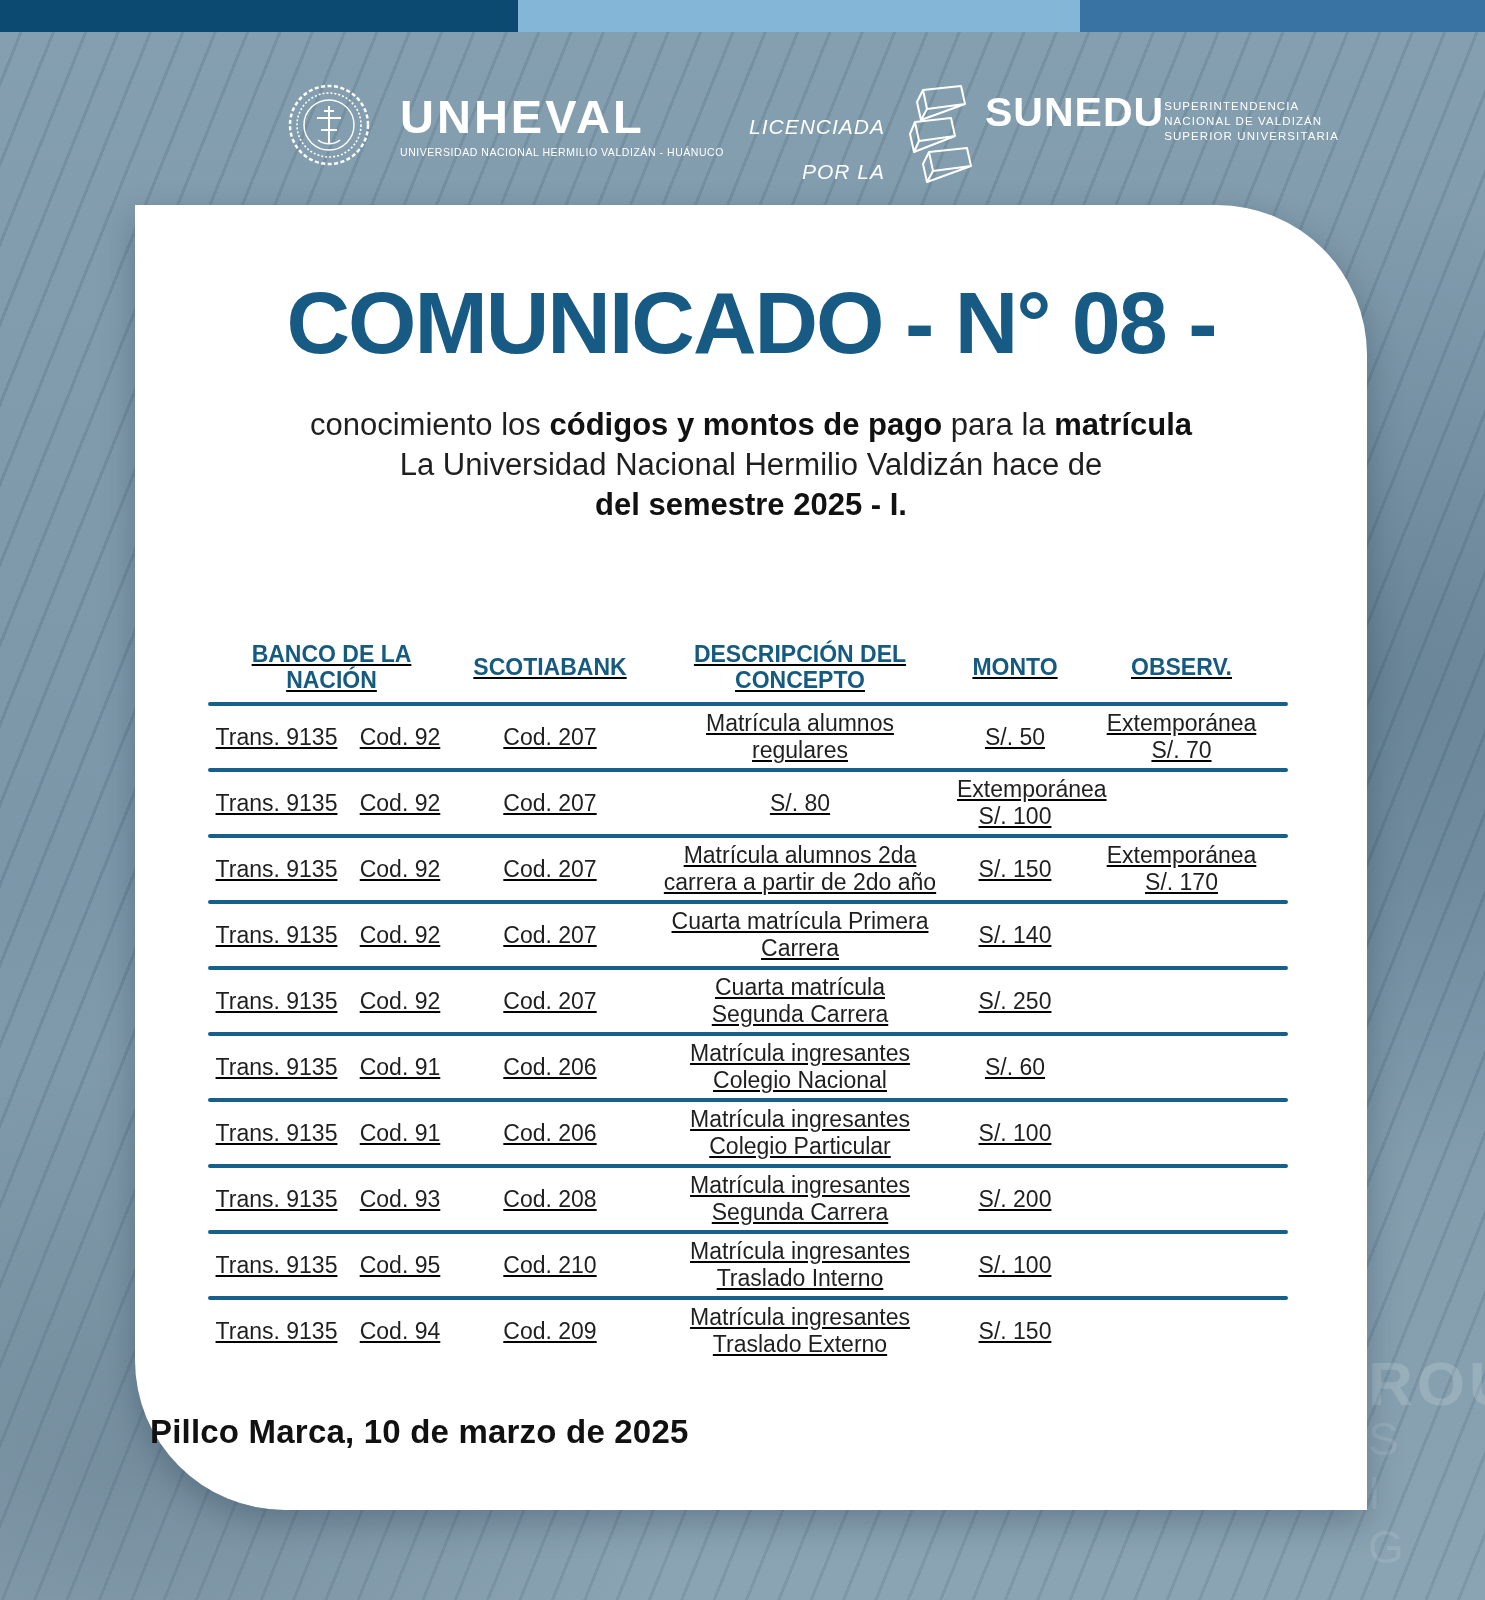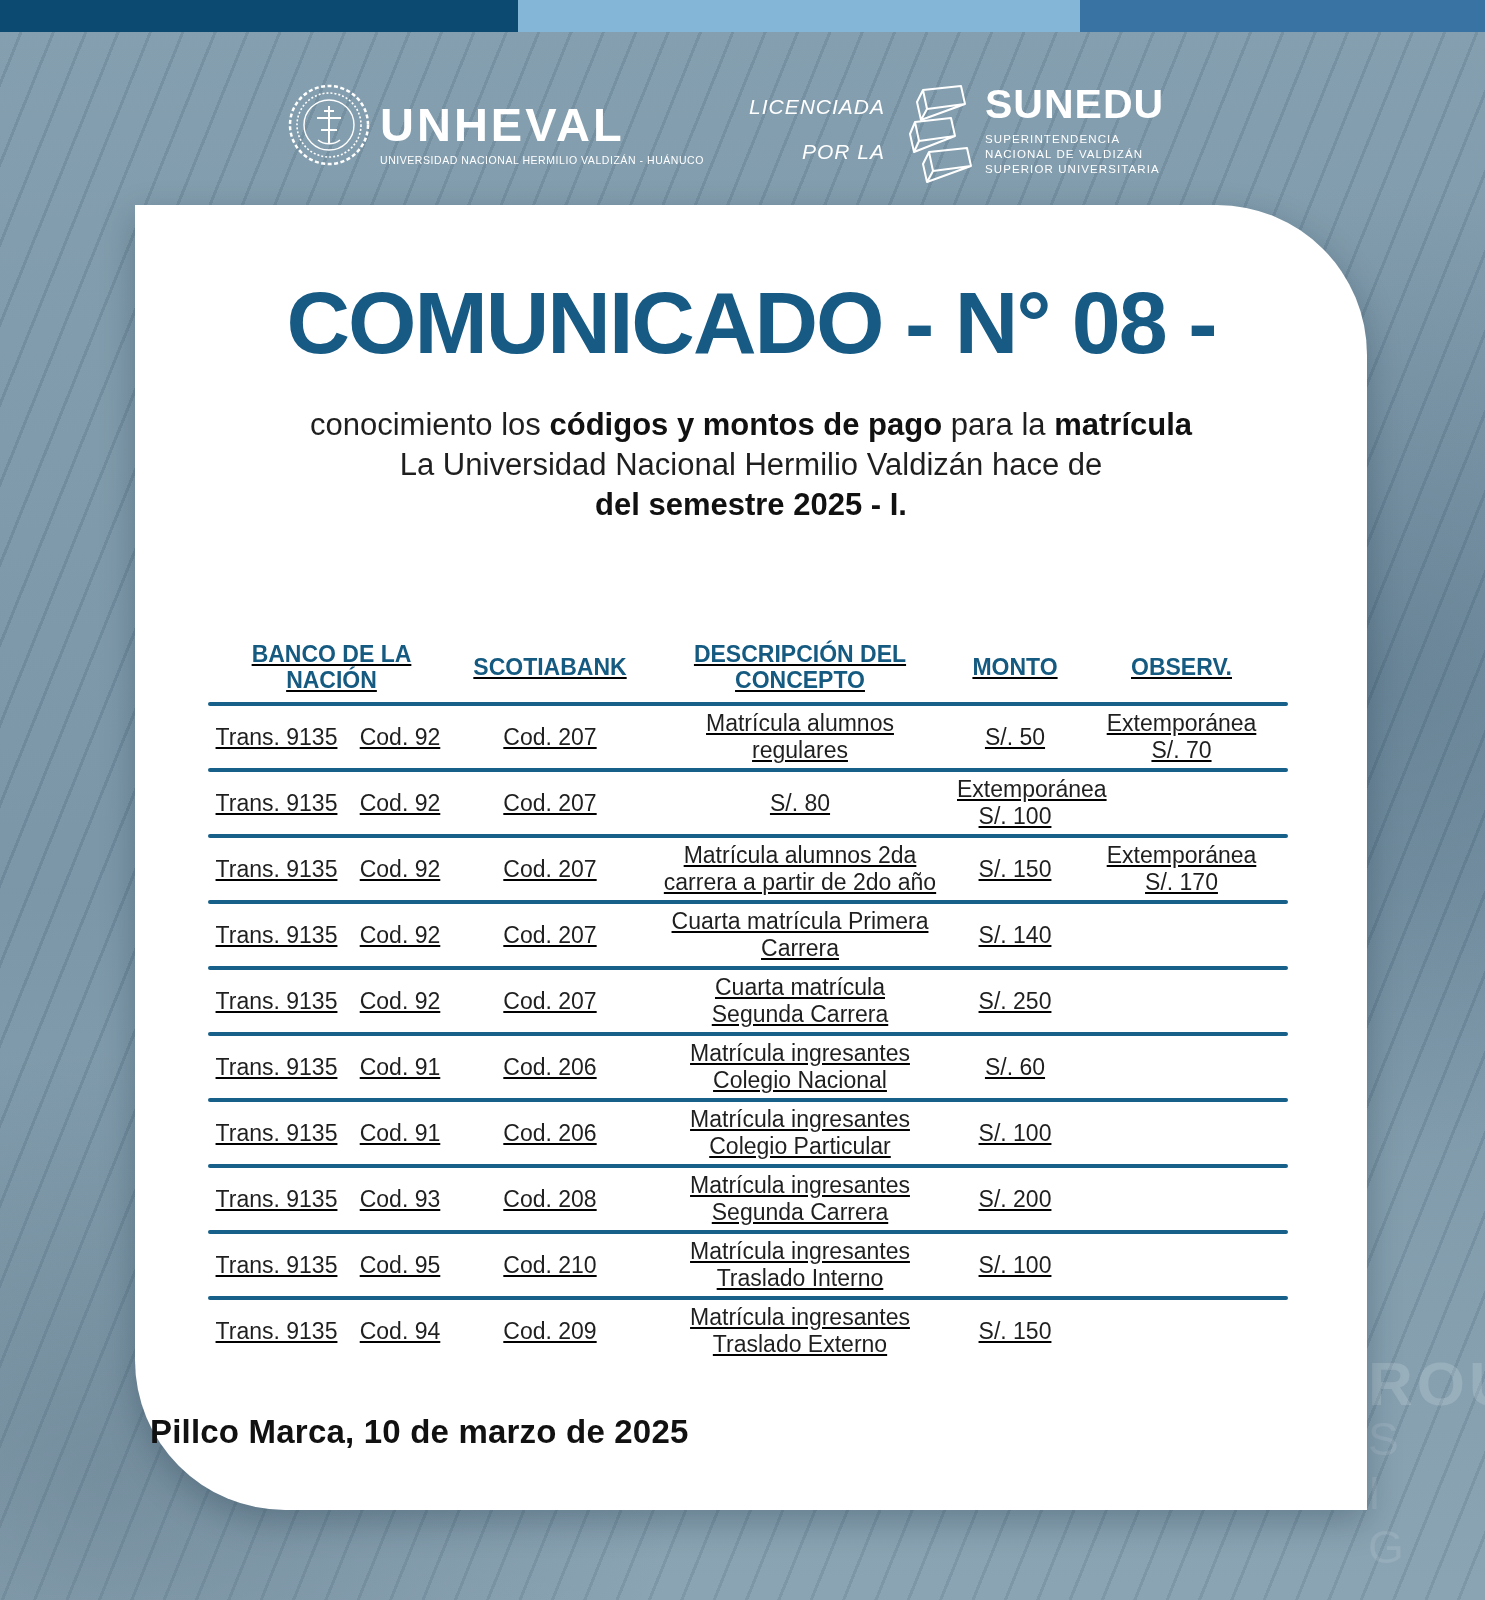--- a/index.html
+++ b/index.html
@@ -22,32 +22,32 @@
       #7e9aab;
   }
   
   .topbar{position:absolute;top:0;left:0;width:100%;height:32px;display:flex;}
   .topbar .seg1{width:518px;height:100%;}
   .topbar .seg2{width:562px;height:100%;}
   .topbar .seg3{flex:1;height:100%;}
 
   
   .brand-row{position:absolute;top:78px;left:0;width:100%;height:110px;color:#ffffff;}
-  .unheval-lockup{position:absolute;left:288px;top:6px;display:flex;align-items:flex-end;gap:10px;}
+  .unheval-lockup{position:absolute;left:288px;top:6px;display:flex;align-items:center;gap:30px;}
   .unheval-seal{width:82px;height:82px;flex:0 0 auto;}
   .unheval-texts{display:flex;flex-direction:column;}
   .unheval-name{font-size:47px;font-weight:700;letter-spacing:3px;line-height:1;}
   .unheval-sub{font-size:10.5px;font-weight:400;letter-spacing:0.55px;margin-top:6px;white-space:nowrap;}
 
   .sunedu-lockup{position:absolute;left:775px;top:0px;display:flex;align-items:flex-start;}
   .licensed-col{display:flex;flex-direction:column;align-items:flex-end;margin-top:18px;width:110px;}
-  .licensed-line{font-style:italic;font-size:21px;letter-spacing:1px;line-height:1;}
+  .licensed-line{font-style:italic;font-size:21px;letter-spacing:1px;line-height:1;margin-top:20px;}
   .licensed-line + .licensed-line{margin-top:24px;}
   .sunedu-cubes{width:92px;height:112px;margin:0 4px;}
-  .sunedu-texts{display:flex;flex-direction:column;margin-top:6px;}
+  .sunedu-texts{display:flex;flex-direction:row;margin-top:14px;}
   .sunedu-name{font-size:41px;font-weight:700;letter-spacing:1px;line-height:1;}
   .sunedu-sub{font-size:11.5px;font-weight:400;letter-spacing:1.1px;line-height:15px;margin-top:7px;}
 
   
   .card{
     position:absolute;left:135px;top:205px;
     width:1232px;height:1305px;
     background:#ffffff;
     border-radius:0 150px 0 150px;
     box-shadow:0 12px 34px rgba(15,35,55,0.28);

